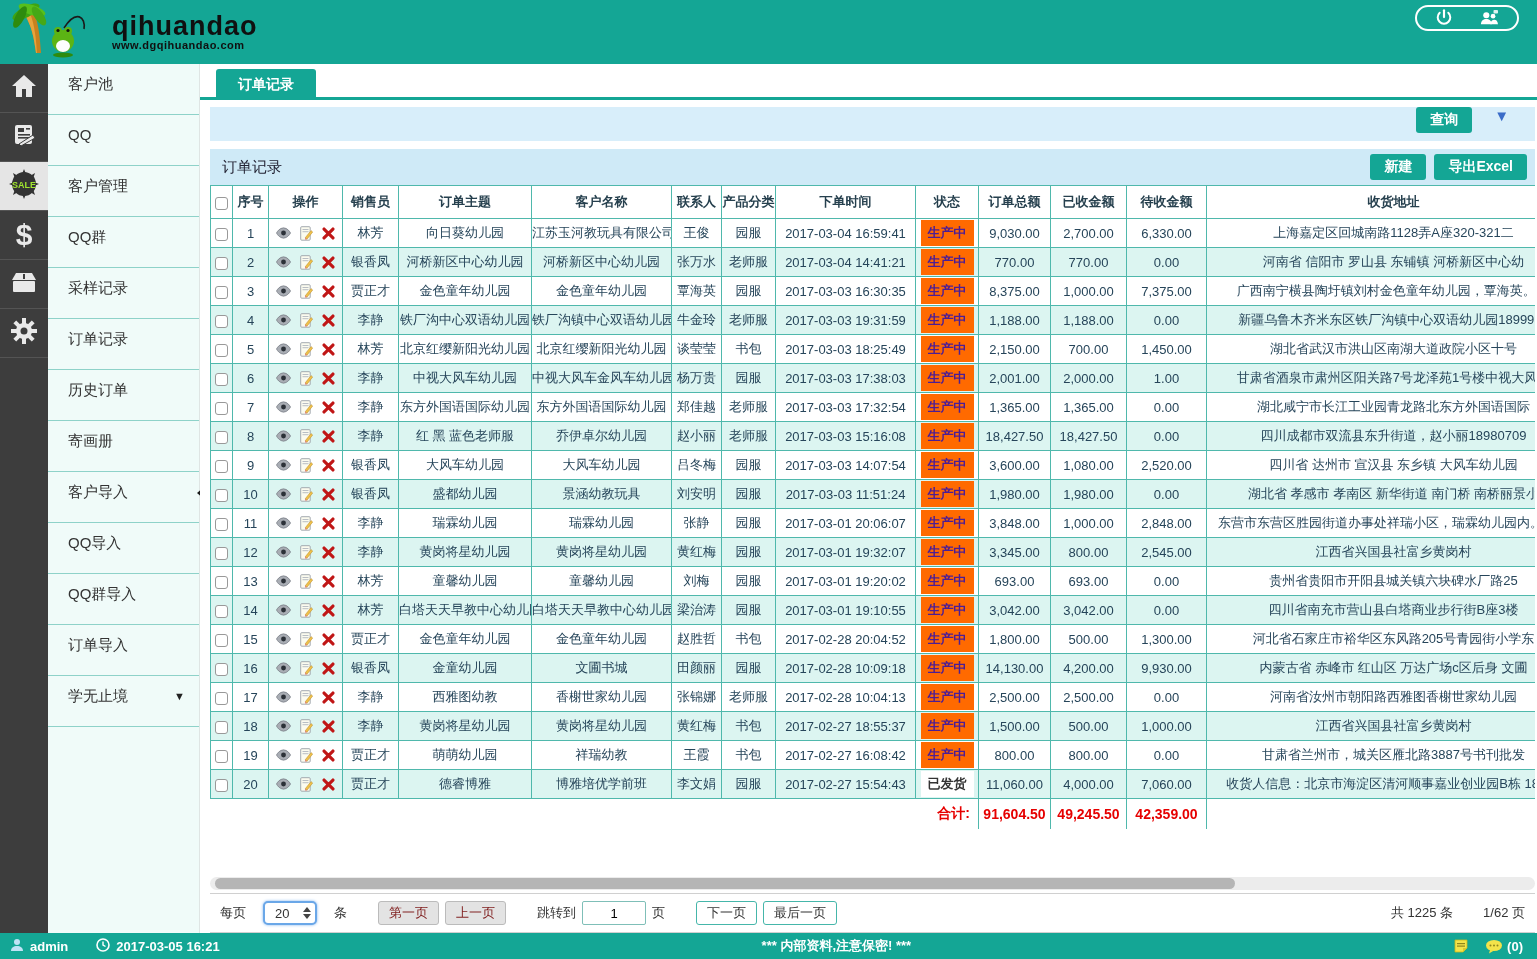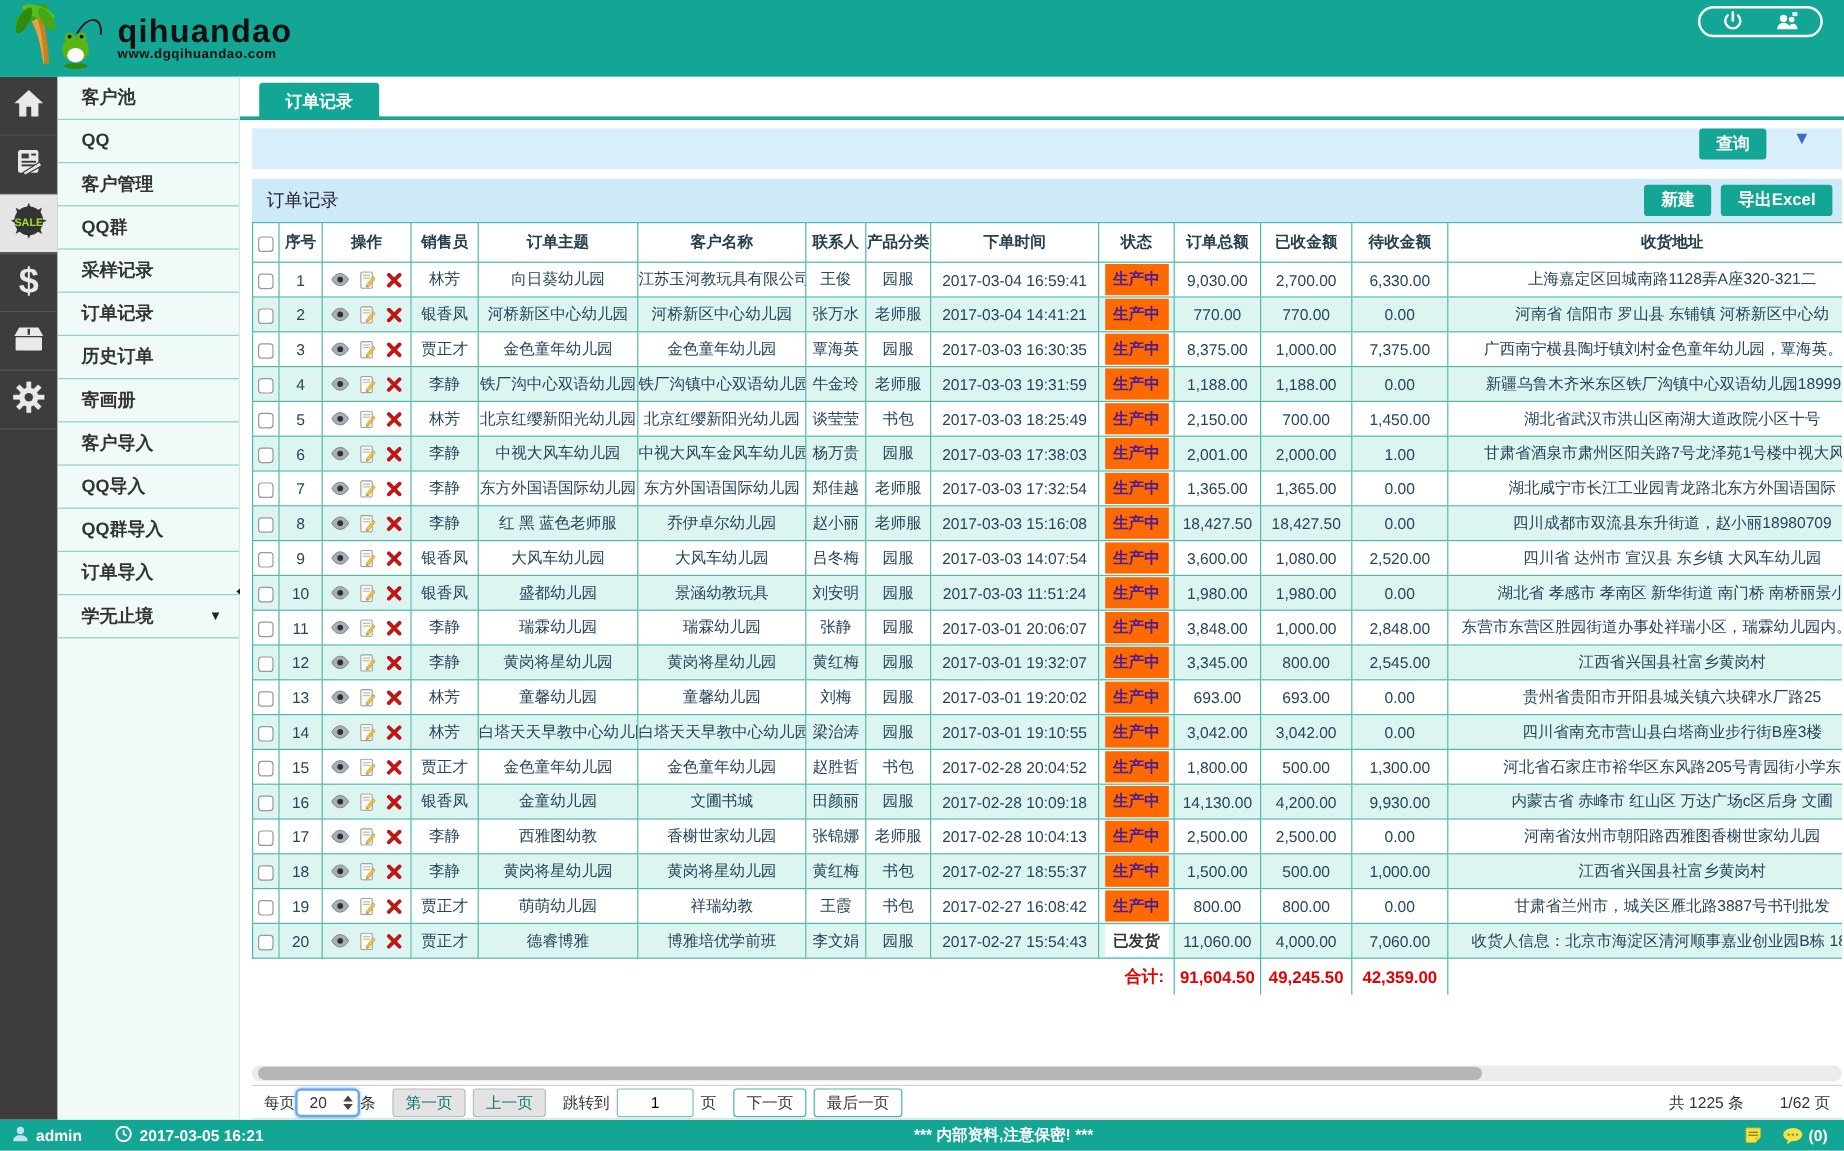--- a/index.html
+++ b/index.html
@@ -2,38 +2,38 @@
 <html><head>
 <meta charset="utf-8">
 <style>
   * { box-sizing: border-box; margin: 0; padding: 0; }
   html,body { width:1537px; height:959px; overflow:hidden; }
   body { font-family:"Liberation Sans","DejaVu Sans",sans-serif; background:#fff; color:#26404e; }
 
   
   .topbar { position:relative; height:64px; background:#14a695; }
   .brand { display:flex; align-items:center; height:100%; padding-left:6px; }
-  .brand-text { margin-left:6px; color:#101010; }
+  .brand-text { margin-left:20px; color:#101010; }
   .brand-name { font-size:27px; font-weight:bold; letter-spacing:1px; line-height:26px; }
   .brand-url { font-size:11px; font-weight:bold; letter-spacing:0.5px; }
   .top-pill { position:absolute; right:18px; top:5px; height:26px; border:2px solid #fff; border-radius:15px;
               display:flex; align-items:center; gap:26px; padding:0 18px; }
 
   
   .shell { display:flex; height:869px; position:relative; }
 
   .rail { width:48px; background:#3d3d3d; flex:none; }
   .rail-item { width:48px; height:49px; display:flex; align-items:center; justify-content:center;
                border-bottom:1px solid #545454; cursor:pointer; }
   .rail-item.active { background:#e5e5e5; }
   .dollar { color:#e9e9e9; font-size:30px; font-weight:bold; }
 
   .sidebar { width:152px; flex:none; background:#f0fbf9; border-right:1px solid #dfe5e4; position:relative; }
-  .side-item { height:36px; line-height:40px; padding-left:20px; border-bottom:1px solid #8ed2c9;
-               font-size:15px; font-weight:700; color:#333; cursor:pointer; display:flex; align-items:center; }
+  .side-item { height:51px; line-height:40px; padding-left:20px; border-bottom:1px solid #8ed2c9;
+               font-size:15px; font-weight:400; color:#333; cursor:pointer; display:flex; }
   .side-item .lbl { flex:1; }
   .caret-down { margin-right:14px; font-size:11px; color:#222; }
   .collapse-arrow { position:absolute; right:-5px; top:423px; width:0; height:0;
                     border-top:6px solid transparent; border-bottom:6px solid transparent; border-right:7px solid #1b1b1b; }
 
   
   .main { flex:1; position:relative; background:#fff; overflow:hidden; }
   .tabs { height:36px; border-bottom:3px solid #14a695; padding:5px 0 0 16px; }
   .tab { display:inline-block; background:#14a695; color:#fff; font-size:14px; font-weight:bold;
          height:31px; line-height:31px; padding:0 22px; border-radius:3px 3px 0 0; cursor:pointer; }
@@ -67,32 +67,32 @@
   .addr { padding:0 4px; }
   tr.total-row td { border:none; border-top:1px solid #4fb8ac; height:30px; background:#fff;
                     color:#e60000; font-weight:bold; font-size:14px; }
   tr.total-row td.tlabel { text-align:right; padding-right:8px; }
   tr.total-row td.tval, tr.total-row td.tempty { border-left:1px solid #4fb8ac; }
 
   
   .bottom { position:absolute; left:10px; right:2px; bottom:0; background:#fff; }
   .hscroll { height:13px; background:#ececec; border-radius:7px; margin-bottom:3px; position:relative; }
   .hthumb { position:absolute; left:5px; top:1px; height:11px; width:77%; background:#b5b5b5; border-radius:6px; cursor:pointer; }
-  .pager { height:29px; border-top:1px solid #d0d0d0; border-bottom:1px solid #d0d0d0;
-           display:flex; align-items:center; font-size:13px; color:#333; gap:0; padding-left:10px; }
+  .pager { height:40px; border-top:1px solid #d0d0d0; border-bottom:1px solid #d0d0d0;
+           display:flex; align-items:center; font-size:13px; color:#333; gap:17px; padding-left:10px; }
   .select-box { display:inline-flex; align-items:center; height:24px; border:2px solid #6aa7e8; border-radius:5px;
                 box-shadow:0 0 3px #7fb3ef; background:#fff; padding:0 4px 0 10px; min-width:54px; cursor:pointer; }
   .select-box .val { flex:1; }
   .stepper { display:flex; flex-direction:column; gap:2px; margin-left:8px; }
   .stepper i { width:0; height:0; border-left:4px solid transparent; border-right:4px solid transparent; }
   .stepper .up { border-bottom:5px solid #444; }
   .stepper .dn { border-top:5px solid #444; }
   .pbtn { height:24px; padding:0 10px; font-size:13px; border-radius:3px; cursor:pointer;
           font-family:"Liberation Sans","DejaVu Sans",sans-serif; }
-  .pbtn.disabled { background:#e3e3e3; border:1px solid #bbb; color:#0f766e; }
+  .pbtn.disabled { background:#e3e3e3; border:1px solid #bbb; color:#7f1d1d; }
   .pbtn.enabled { background:#fff; border:1px solid #45b6aa; color:#333; }
   .jump-input { width:64px; height:24px; border:1px solid #7fbfb8; text-align:center; font-size:13px;
                 border-radius:2px; font-family:"Liberation Sans","DejaVu Sans",sans-serif; }
   .pgroup { display:flex; align-items:center; gap:6px; margin-left:14px; }
   .pager-right { margin-left:auto; display:flex; gap:30px; margin-right:10px; color:#333; }
 
   
   .statusbar { height:26px; background:#14a695; display:flex; align-items:center; color:#fff; font-size:13px;gap:24px; }
   .sb-left { display:flex; align-items:center; gap:6px; margin-left:10px; }
   .sb-left .gap { width:16px; }

